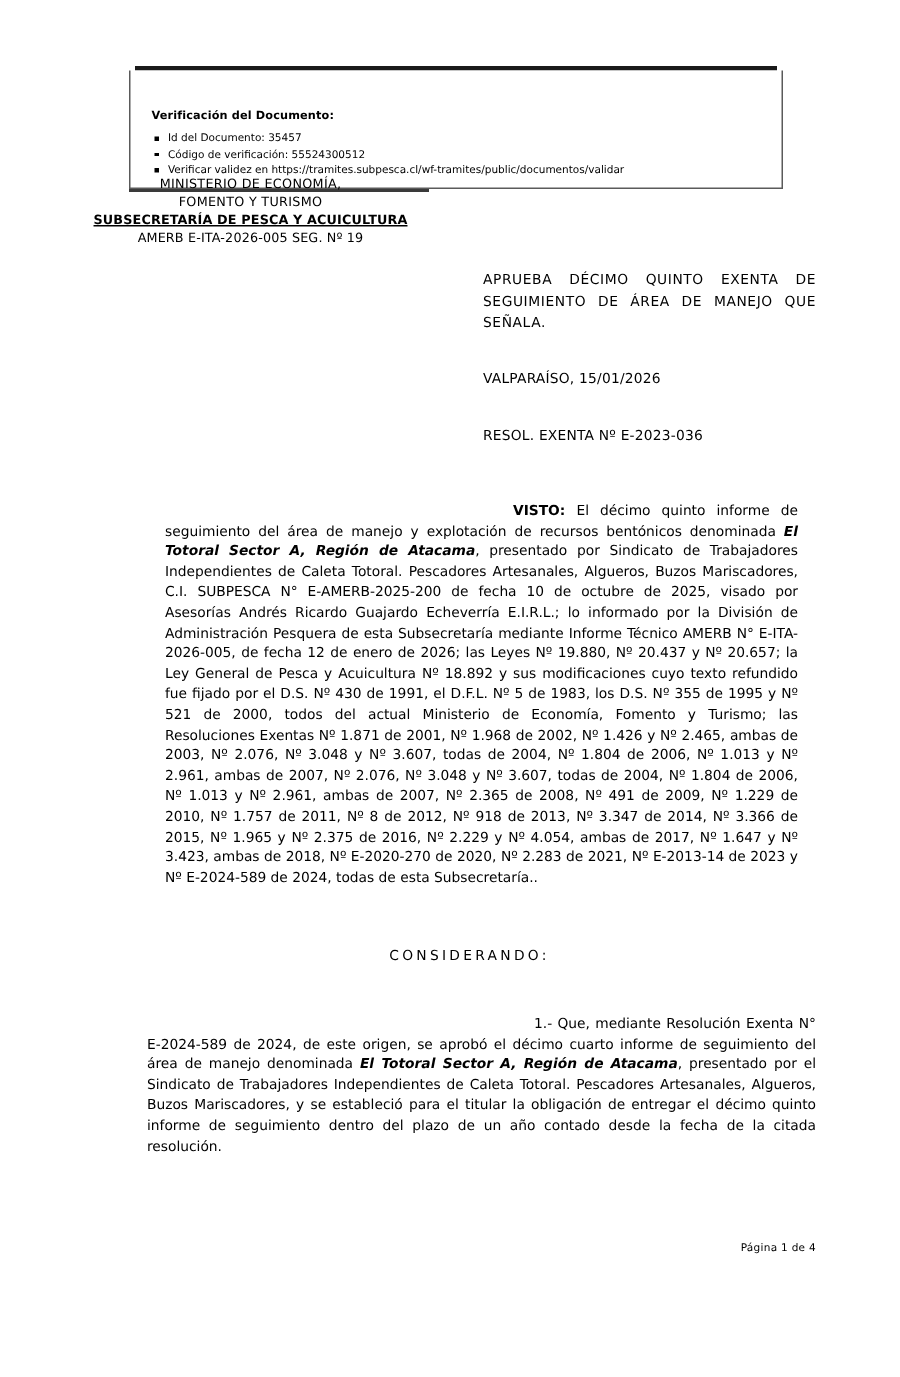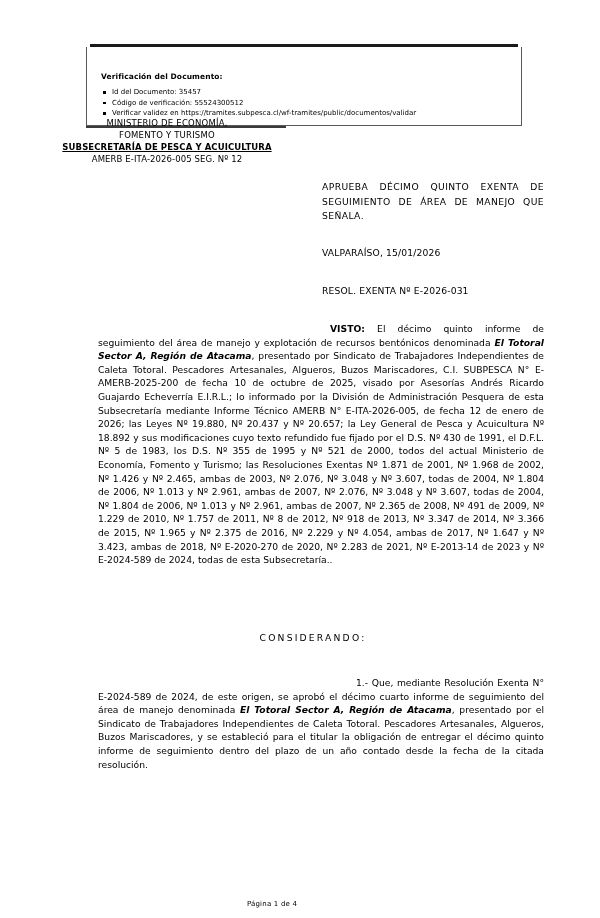--- a/index.html
+++ b/index.html
@@ -128,21 +128,21 @@
   .body-text {
     position: absolute;
     left: 98px;
     top: 322px;
     width: 446px;
     font-size: 9.2px;
     line-height: 13.6px;
     text-align: justify;
   }
   .body-text p {
-    margin: 0;
+    margin: 12px;
   }
   .visto-label {
     font-weight: bold;
   }
   .indent-head {
     display: inline-block;
     width: 232px;
   }
   em.it {
     font-style: italic;
@@ -172,23 +172,23 @@
   .cons-body p { margin: 0; }
   .cons-indent {
     display: inline-block;
     width: 258px;
   }
 
   
   .footer {
     position: absolute;
     left: 0;
-    top: 900px;
+    top: 828px;
     width: 544px;
-    text-align: center;
+    text-align: right;
     font-size: 7px;
     letter-spacing: 0.2px;
   }
 </style>
 </head>
 <body>
 
 <div class="verif-wrap">
   <div class="verif-topline"></div>
   <div class="verif-box">
@@ -199,27 +199,27 @@
       <li>Verificar validez en https://tramites.subpesca.cl/wf-tramites/public/documentos/validar</li>
     </ul>
   </div>
   <div class="verif-bottomline"></div>
 </div>
 
 <div class="letterhead">
   <span class="lh-l1">MINISTERIO DE ECONOMÍA,</span>
   <span class="lh-l2">FOMENTO Y TURISMO</span>
   <span class="lh-sub">SUBSECRETARÍA DE PESCA Y ACUICULTURA</span>
-  <span class="lh-amerb">AMERB E-ITA-2026-005 SEG. Nº 12</span>
+  <span class="lh-amerb">AMERB E-ITA-2026-005 SEG. Nº 19</span>
 </div>
 
 <div class="title-block">APRUEBA DÉCIMO QUINTO EXENTA DE SEGUIMIENTO DE ÁREA DE MANEJO QUE SEÑALA.</div>
 
 <div class="place-date">VALPARAÍSO, 15/01/2026</div>
-<div class="resol-line">RESOL. EXENTA Nº E-2026-031</div>
+<div class="resol-line">RESOL. EXENTA Nº E-2023-036</div>
 
 <div class="body-text">
   <p><span class="indent-head"></span><span class="visto-label">VISTO:</span><span> El décimo quinto informe de seguimiento del área de manejo y explotación de recursos bentónicos denominada </span><em class="it">El Totoral Sector A, Región de Atacama</em><span>, presentado por Sindicato de Trabajadores Independientes de Caleta Totoral. Pescadores Artesanales, Algueros, Buzos Mariscadores, C.I. SUBPESCA N° E-AMERB-2025-200 de fecha 10 de octubre de 2025, visado por Asesorías Andrés Ricardo Guajardo Echeverría E.I.R.L.; lo informado por la División de Administración Pesquera de esta Subsecretaría mediante Informe Técnico AMERB N° E-ITA-2026-005, de fecha 12 de enero de 2026; las Leyes Nº 19.880, Nº 20.437 y Nº 20.657; la Ley General de Pesca y Acuicultura Nº 18.892 y sus modificaciones cuyo texto refundido fue fijado por el D.S. Nº 430 de 1991, el D.F.L. Nº 5 de 1983, los D.S. Nº 355 de 1995 y Nº 521 de 2000, todos del actual Ministerio de Economía, Fomento y Turismo; las Resoluciones Exentas Nº 1.871 de 2001, Nº 1.968 de 2002, Nº 1.426 y Nº 2.465, ambas de 2003, Nº 2.076, Nº 3.048 y Nº 3.607, todas de 2004, Nº 1.804 de 2006, Nº 1.013 y Nº 2.961, ambas de 2007, Nº 2.076, Nº 3.048 y Nº 3.607, todas de 2004, Nº 1.804 de 2006, Nº 1.013 y Nº 2.961, ambas de 2007, Nº 2.365 de 2008, Nº 491 de 2009, Nº 1.229 de 2010, Nº 1.757 de 2011, Nº 8 de 2012, Nº 918 de 2013, Nº 3.347 de 2014, Nº 3.366 de 2015, Nº 1.965 y Nº 2.375 de 2016, Nº 2.229 y Nº 4.054, ambas de 2017, Nº 1.647 y Nº 3.423, ambas de 2018, Nº E-2020-270 de 2020, Nº 2.283 de 2021, Nº E-2013-14 de 2023 y Nº E-2024-589 de 2024, todas de esta Subsecretaría..</span></p>
 </div>
 
 <div class="considerando">CONSIDERANDO:</div>
 
 <div class="cons-body">
   <p><span class="cons-indent"></span><span>1.- Que, mediante Resolución Exenta N° E-2024-589 de 2024, de este origen, se aprobó el décimo cuarto informe de seguimiento del área de manejo denominada </span><em class="it">El Totoral Sector A, Región de Atacama</em><span>, presentado por el Sindicato de Trabajadores Independientes de Caleta Totoral. Pescadores Artesanales, Algueros, Buzos Mariscadores, y se estableció para el titular la obligación de entregar el décimo quinto informe de seguimiento dentro del plazo de un año contado desde la fecha de la citada resolución.</span></p>
 </div>

